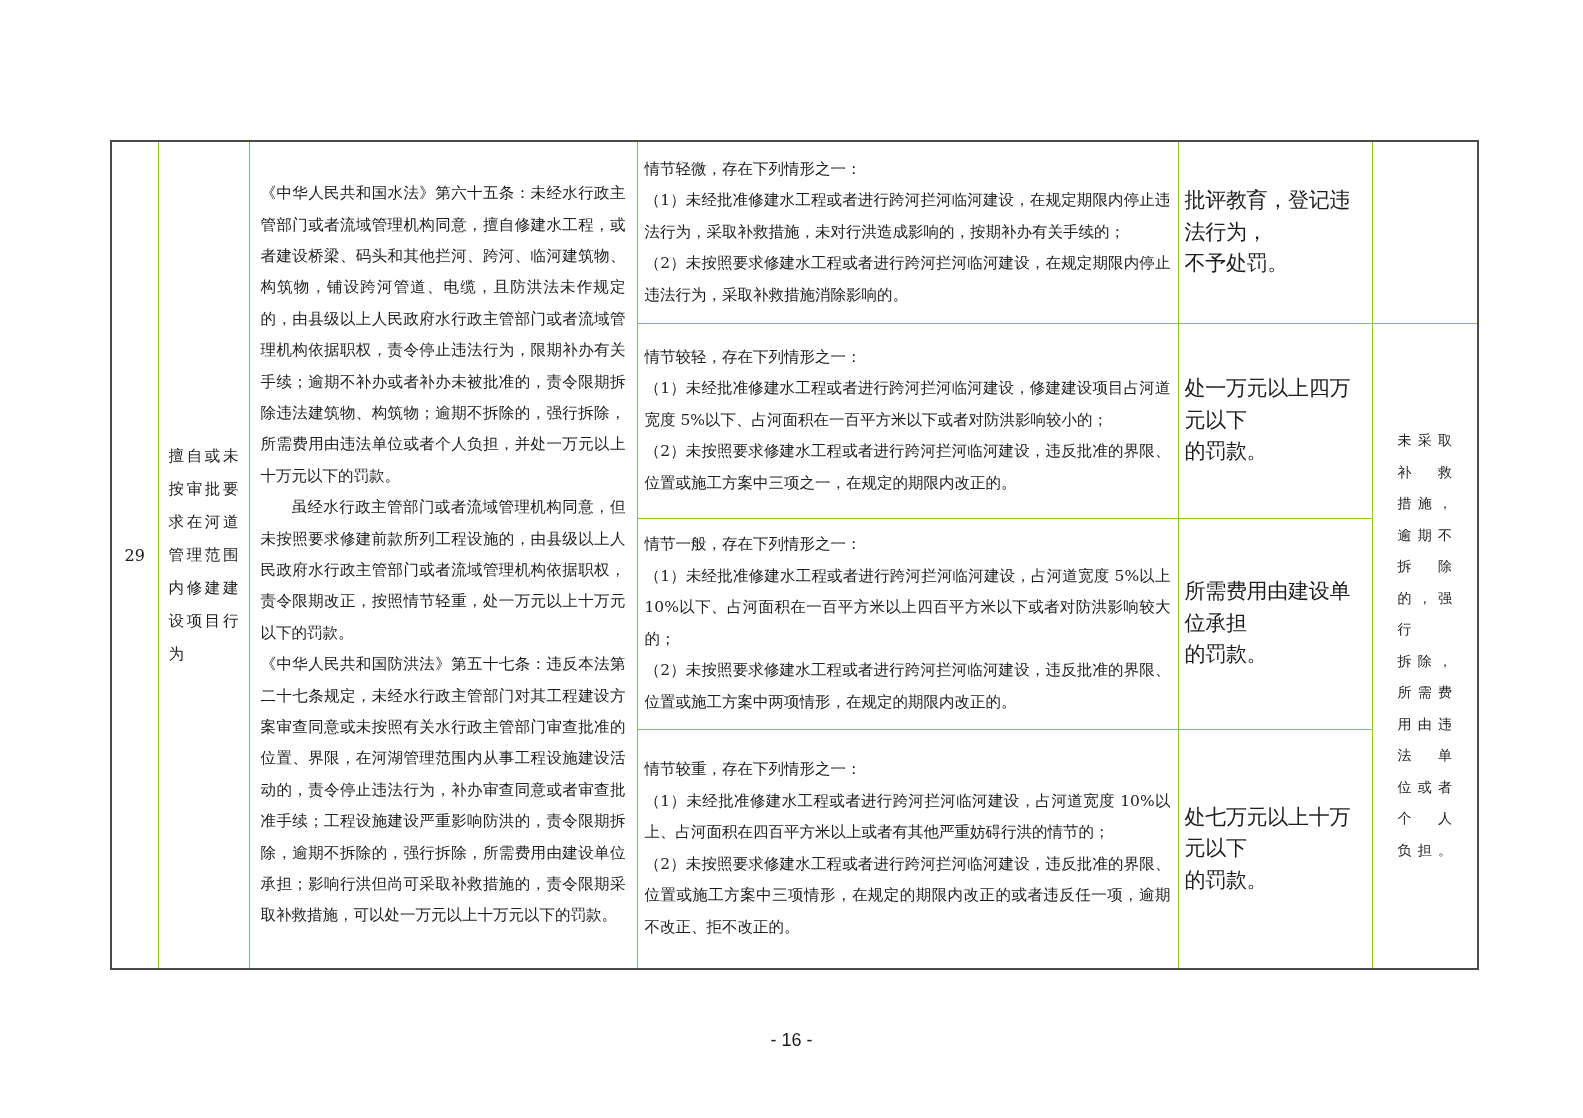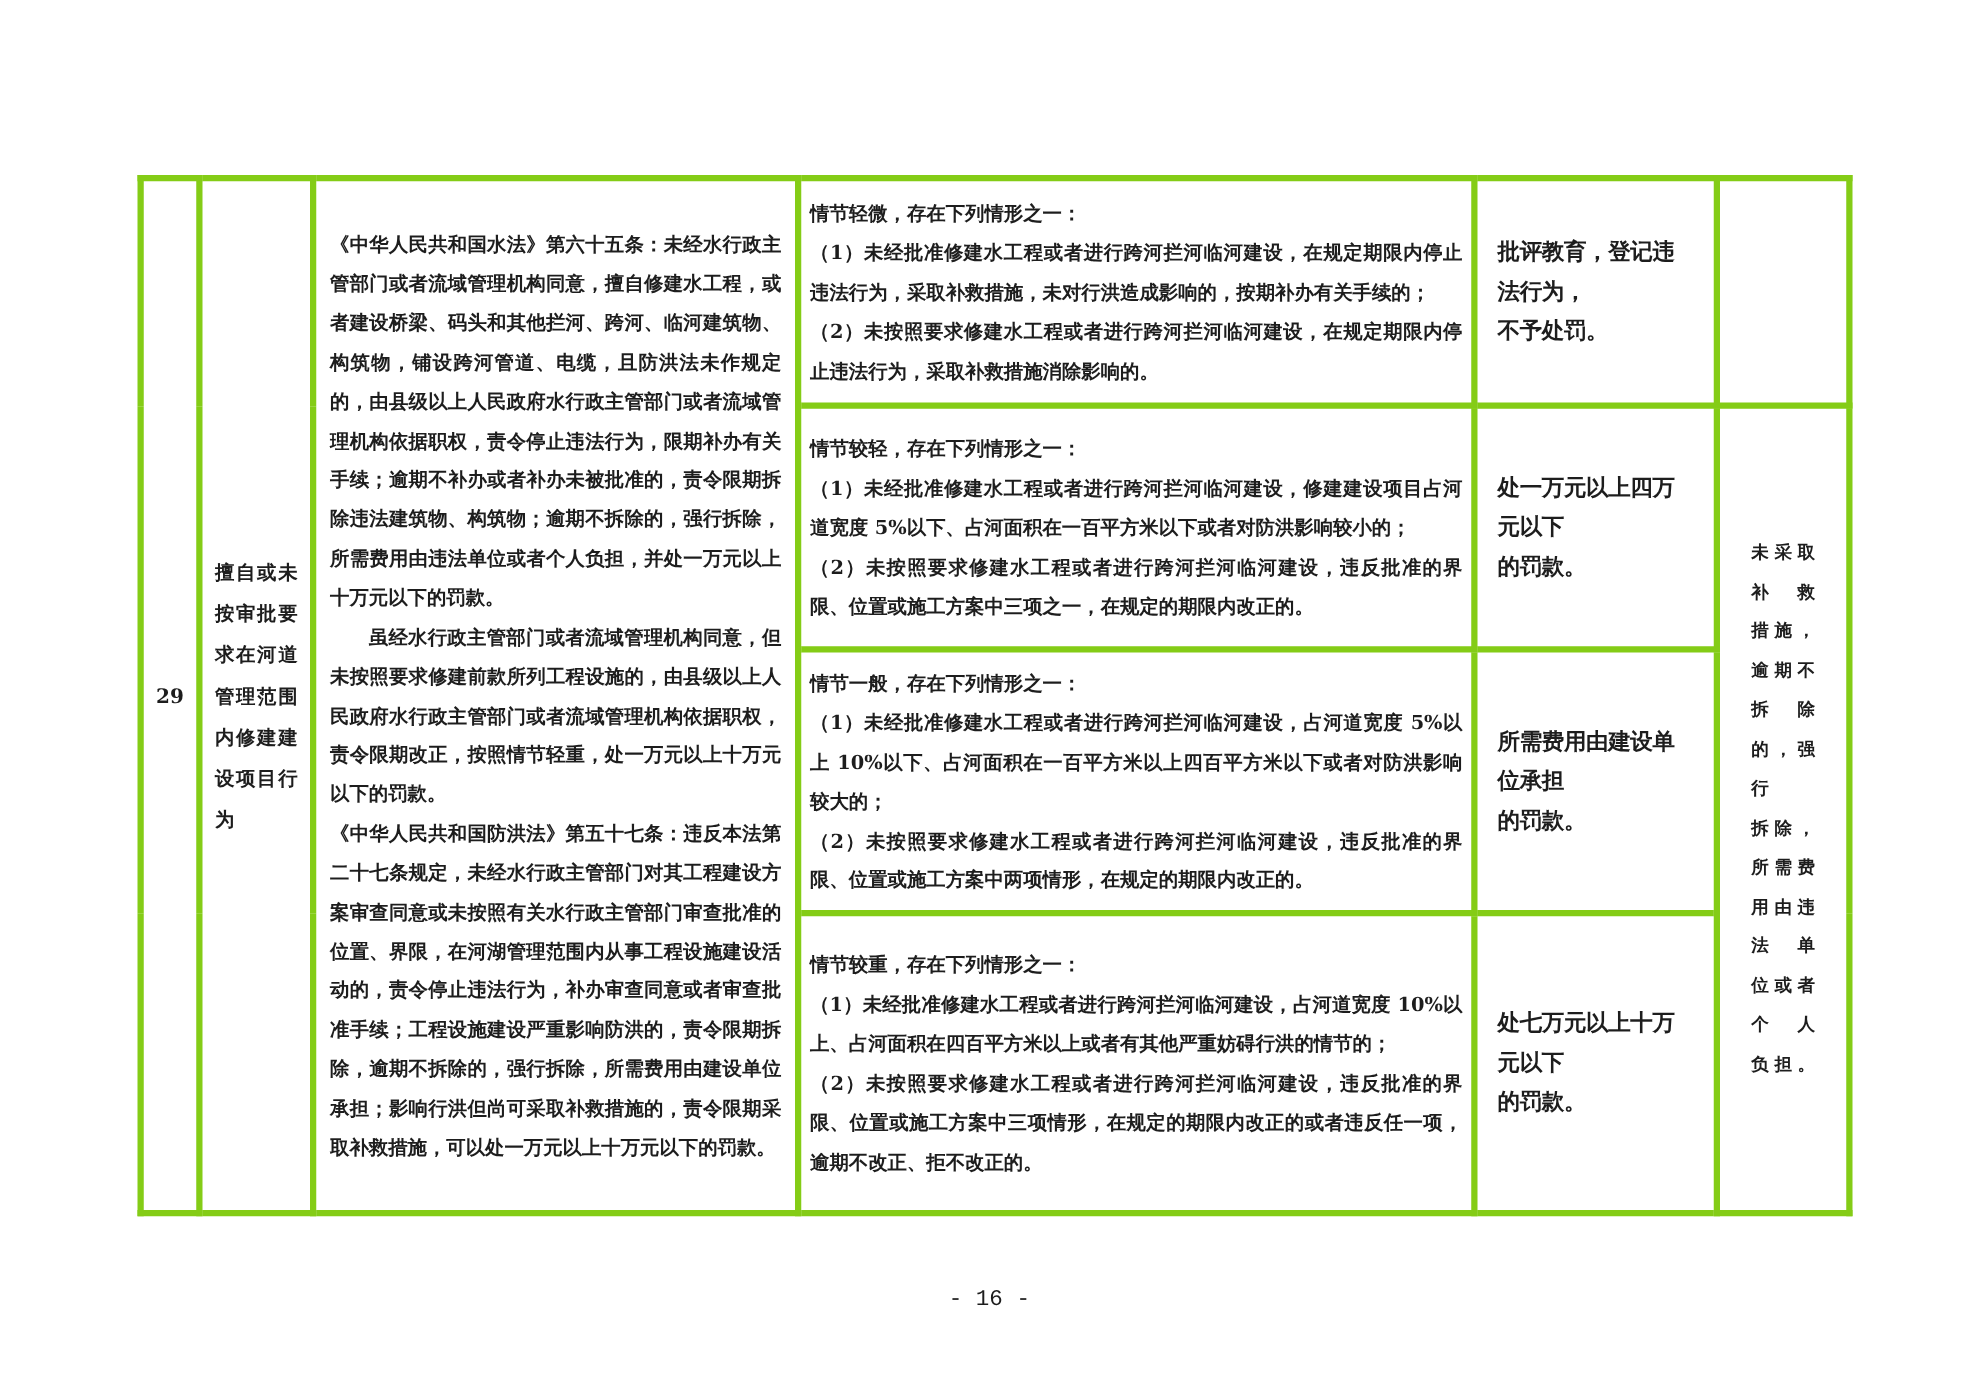--- a/index.html
+++ b/index.html
@@ -11,24 +11,23 @@
     color:#1d1d1d;
     overflow:hidden;
   }
   table.law-table {
     position:absolute; left:110px; top:140px;
     width:1367px;
     border-collapse:collapse;
     table-layout:fixed;
   }
   table.law-table td {
-    border:5px solid #84cc16;
+    border:1px solid #84cc16;
     vertical-align:middle;
     overflow:hidden;
-    font-weight:bold;
   }
   table.law-table { border:2px solid #4a4a4a; }
   col.c-num {width:47px;} col.c-cat {width:91px;} col.c-legal {width:388px;}
   col.c-circ {width:541px;} col.c-pen {width:194px;} col.c-rem {width:106px;}
 
   td.num-cell {
     text-align:center; font-size:16px;
   }
   td.cat-cell {
     font-size:15.5px; line-height:33px;
@@ -42,35 +41,35 @@
   }
   td.legal-cell p { margin:0; }
   td.legal-cell p.indent { text-indent:2em; }
   td.circ-cell {
     font-size:15.5px; line-height:31.5px;
     padding:2px 7px;
     white-space:pre-line;
     text-align:justify;
   }
   td.pen-cell {
-    font-size:18px; line-height:31.5px;
-    padding:0 16px;
+    font-size:21px; line-height:31.5px;
+    padding:0 6px;
     white-space:pre-line;
     letter-spacing:-0.3px;
   }
   td.rem-cell {
     font-size:14px; line-height:31.5px;
     padding:0 25px;
     white-space:pre-line;
     text-align:justify; text-align-last:justify;
   }
   .page-number {
     position:absolute; left:0; right:0; top:1030px;
     text-align:center;
-    font-family:Liberation Mono, monospace;
+    font-family:Liberation Sans, sans-serif;
     font-size:18px; color:#1d1d1d;
   }
 </style>
 </head>
 <body>
 
 <div class="page">
 
   <table class="law-table">
     <colgroup>

